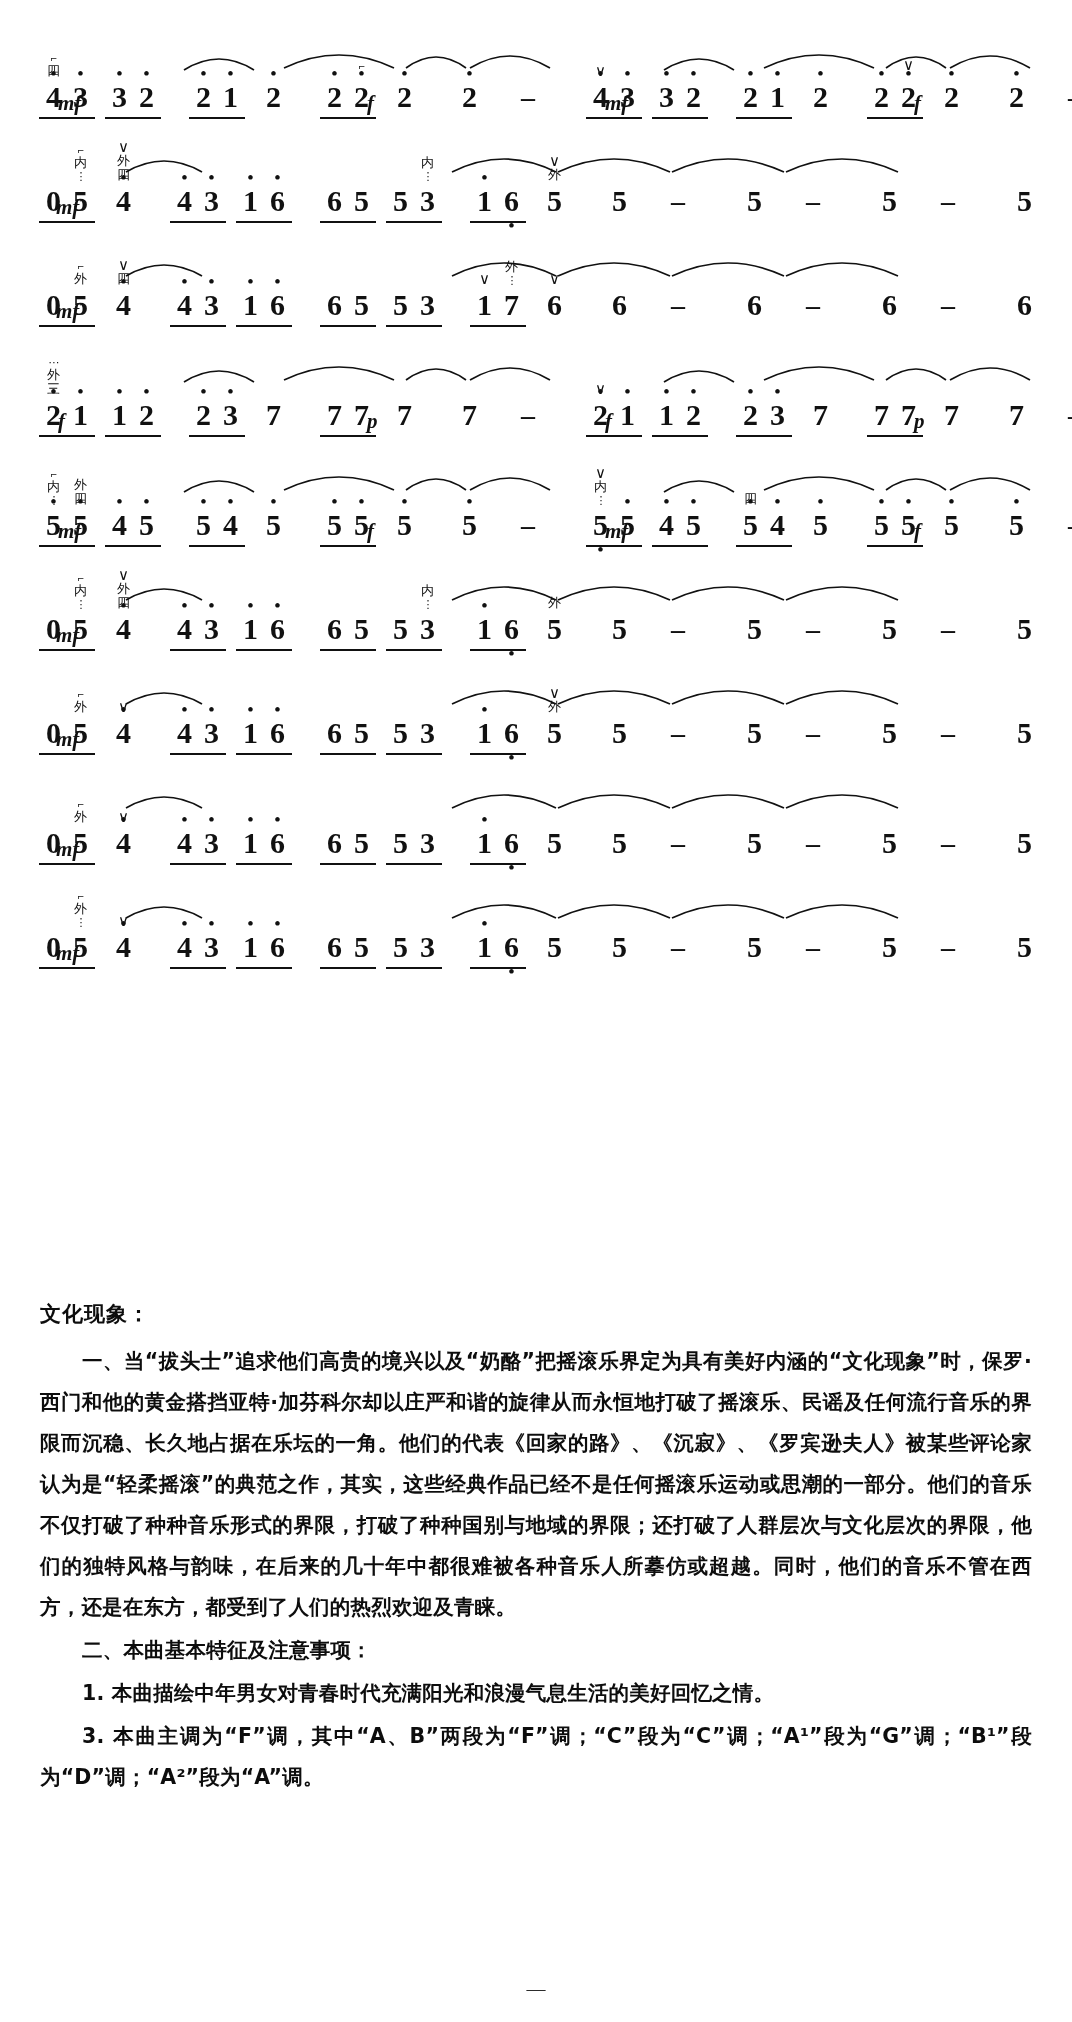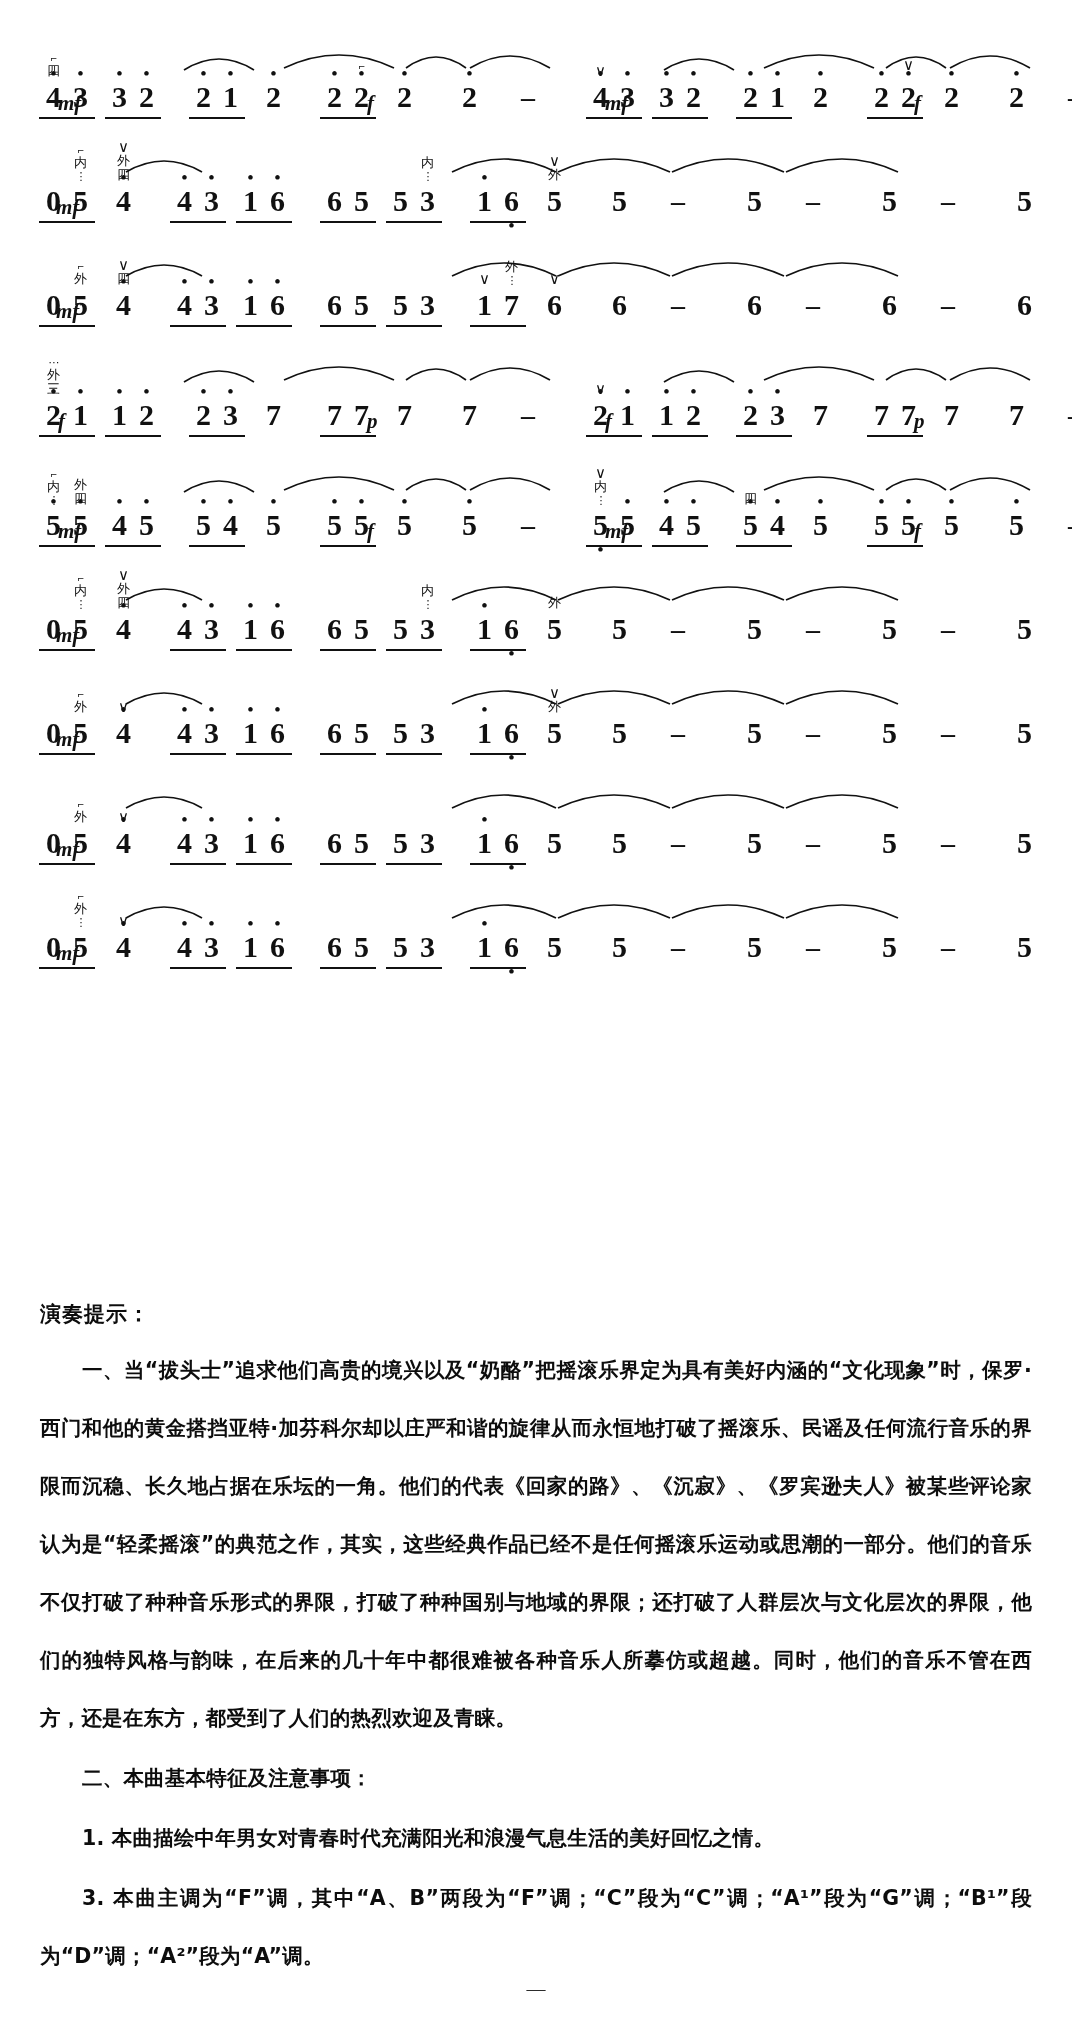--- a/index.html
+++ b/index.html
@@ -177,21 +177,21 @@
     color: #0d0d0d;
   }
   .notes-title {
     font-size: 21px;
     font-weight: bold;
     letter-spacing: 1px;
     margin-bottom: 13px;
   }
   .para {
     font-size: 20.5px;
-    line-height: 58px;
+    line-height: 41px;
     font-weight: bold;
     text-align: justify;
     text-justify: inter-ideograph;
     margin: 0 0 2px 0;
     letter-spacing: 0.2px;
   }
   .para.indent { text-indent: 42px; }
 
   .pagenum {
     position: absolute;
@@ -881,21 +881,21 @@
           <span class="note wide">5</span>
 
         </span>
 
       </div>
     </div>
 
   </div>
 
   <div class="notes-block">
-    <div class="notes-title">演奏提示：</div>
+    <div class="notes-title">文化现象：</div>
     <p class="para indent">一、当“拔头士”追求他们高贵的境兴以及“奶酪”把摇滚乐界定为具有美好内涵的“文化现象”时，保罗·西门和他的黄金搭挡亚特·加芬科尔却以庄严和谐的旋律从而永恒地打破了摇滚乐、民谣及任何流行音乐的界限而沉稳、长久地占据在乐坛的一角。他们的代表《回家的路》、《沉寂》、《罗宾逊夫人》被某些评论家认为是“轻柔摇滚”的典范之作，其实，这些经典作品已经不是任何摇滚乐运动或思潮的一部分。他们的音乐不仅打破了种种音乐形式的界限，打破了种种国别与地域的界限；还打破了人群层次与文化层次的界限，他们的独特风格与韵味，在后来的几十年中都很难被各种音乐人所摹仿或超越。同时，他们的音乐不管在西方，还是在东方，都受到了人们的热烈欢迎及青睐。</p>
     <p class="para indent">二、本曲基本特征及注意事项：</p>
     <p class="para indent">1. 本曲描绘中年男女对青春时代充满阳光和浪漫气息生活的美好回忆之情。</p>
     <p class="para indent">3. 本曲主调为“F”调，其中“A、B”两段为“F”调；“C”段为“C”调；“A¹”段为“G”调；“B¹”段为“D”调；“A²”段为“A”调。</p>
   </div>
 
   <div class="pagenum">—</div>
 
 </div>
 

